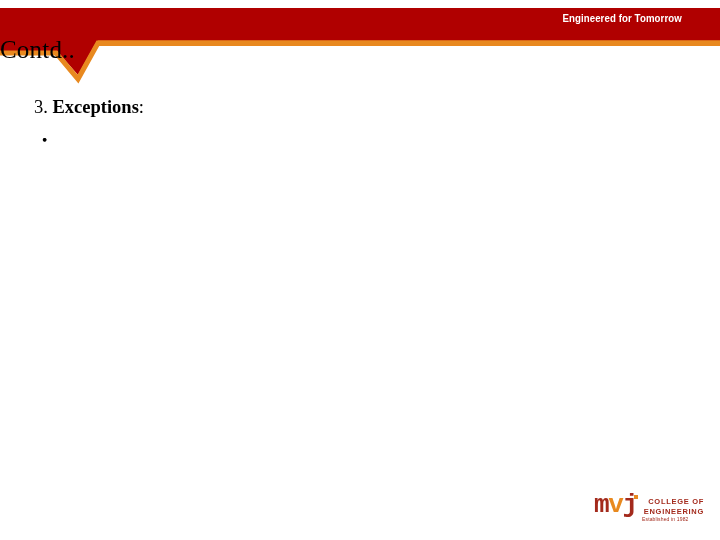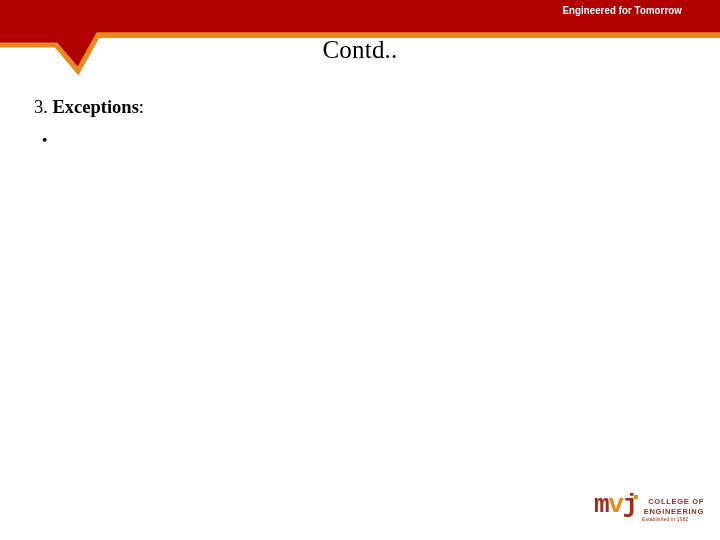--- a/index.html
+++ b/index.html
@@ -12,21 +12,21 @@
     background: #ffffff;
     font-family: "Liberation Serif", serif;
     overflow: hidden;
     position: relative;
   }
 
   
   #header-banner {
     position: absolute;
     left: 0;
-    top: 0;
+    top: 8px;
     width: 720px;
     height: 80px;
   }
   #header-banner svg {
     display: block;
   }
 
   #tagline {
     position: absolute;
     right: 38px;
@@ -40,21 +40,20 @@
     transform-origin: right center;
     white-space: nowrap;
   }
 
   
   #slide-title {
     position: absolute;
     left: 0;
     top: 36px;
     width: 720px;
-    text-align: center;
     font-family: "Liberation Serif", serif;
     font-size: 25px;
     color: #000000;
     letter-spacing: 0.2px;
   }
 
   
   #body-content {
     position: absolute;
     left: 0;

